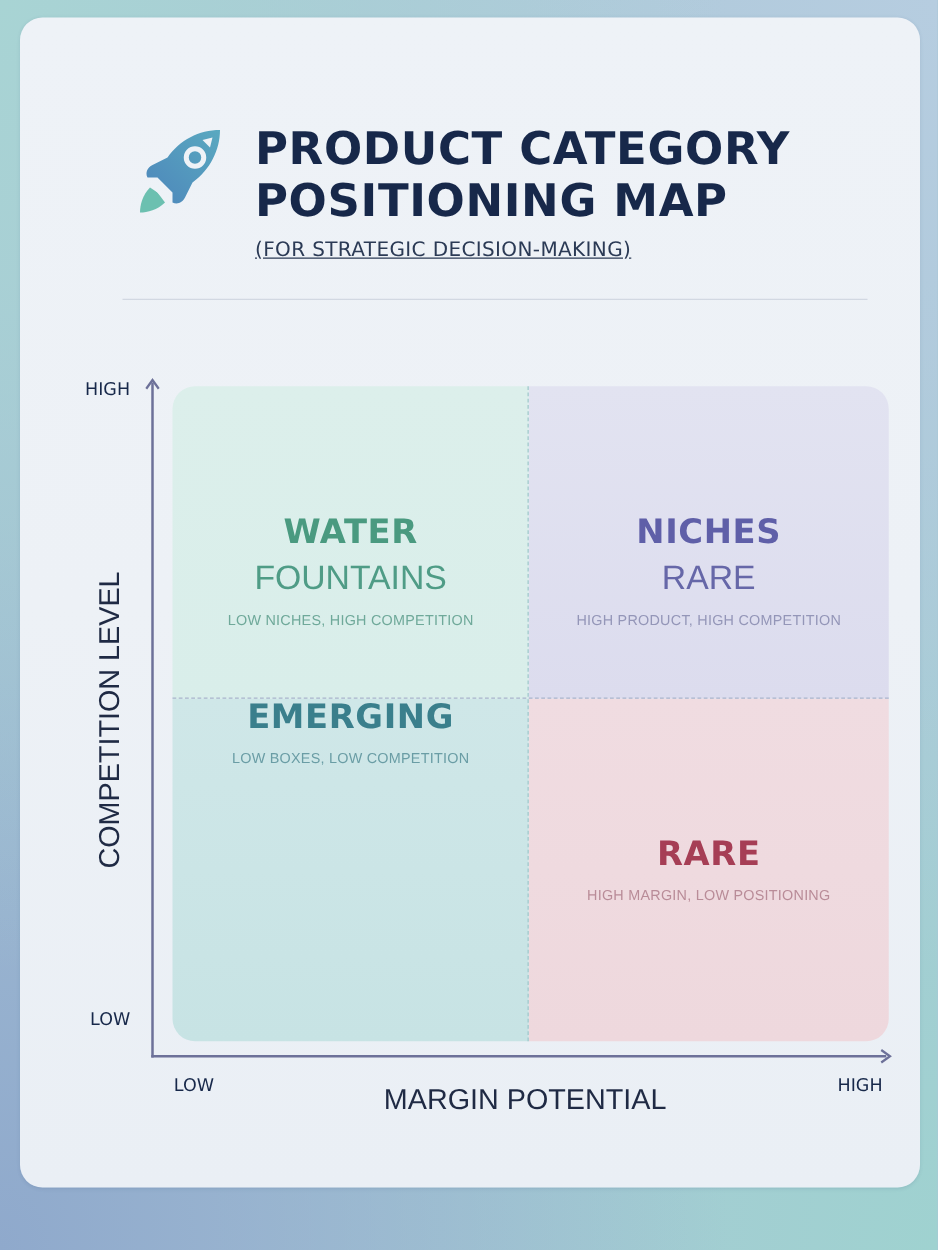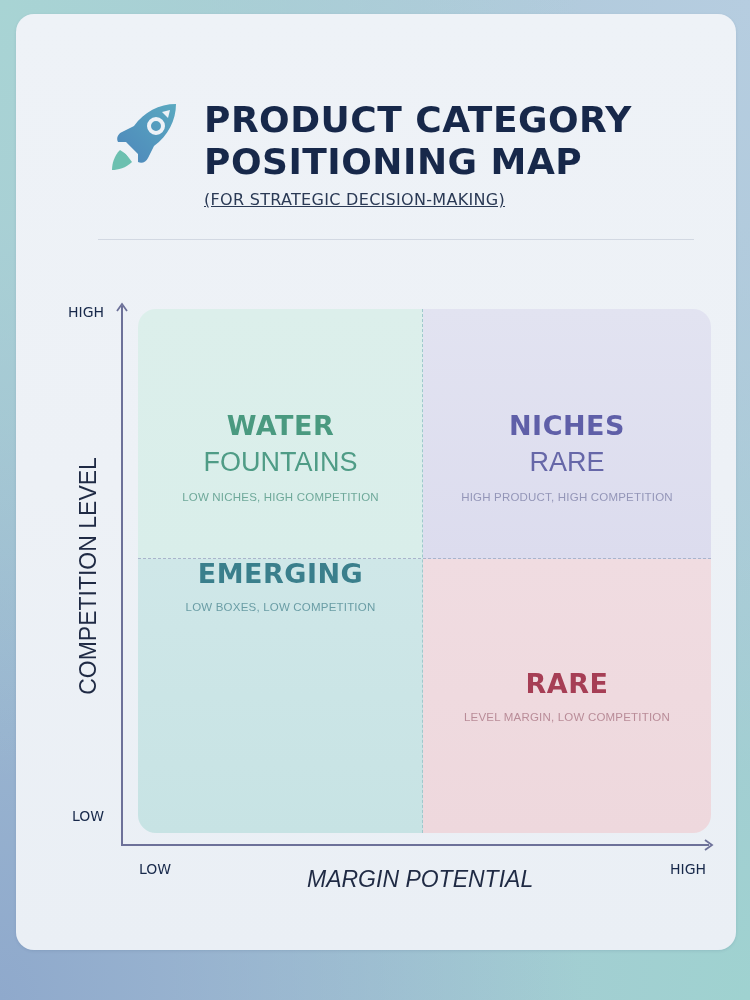--- a/index.html
+++ b/index.html
@@ -76,21 +76,20 @@
       white-space: nowrap;
     }
     .tick-y-high { left: 52px; top: 290px; }
     .tick-y-low { left: 56px; top: 794px; }
     .tick-x-low { left: 123px; top: 847px; }
     .tick-x-high { left: 654px; top: 847px; }
     .x-title {
       position: absolute; left: 291px; top: 852px;
       font-size: 23px; color: #1f2a44;
       white-space: nowrap;
-      font-style: italic;
     }
     .y-title {
       position: absolute; left: 72px; top: 562px;
       font-size: 23px; color: #1f2a44;
       white-space: nowrap;
       transform: translate(-50%, -50%) rotate(-90deg);
     }
 
     
     .grid {
@@ -193,21 +192,21 @@
     </div>
     <div class="quad q-bl">
       <div class="q-inner">
         <div class="q-head" style="color:#3a7f8c">EMERGING</div>
         <div class="q-desc" style="color:#6a9da5">LOW BOXES, LOW COMPETITION</div>
       </div>
     </div>
     <div class="quad q-br">
       <div class="q-inner">
         <div class="q-head" style="color:#a63e55">RARE</div>
-        <div class="q-desc" style="color:#b98c98">LEVEL MARGIN, LOW COMPETITION</div>
+        <div class="q-desc" style="color:#b98c98">HIGH MARGIN, LOW POSITIONING</div>
       </div>
     </div>
     <div class="v-divider"></div>
     <div class="h-divider"></div>
   </div>
 
   <div class="y-axis"></div>
   <svg class="y-arrow" viewBox="0 0 14 12">
     <path d="M2 9 L7 2 L12 9" fill="none" stroke="#6d7199" stroke-width="1.8"></path>
   </svg>

